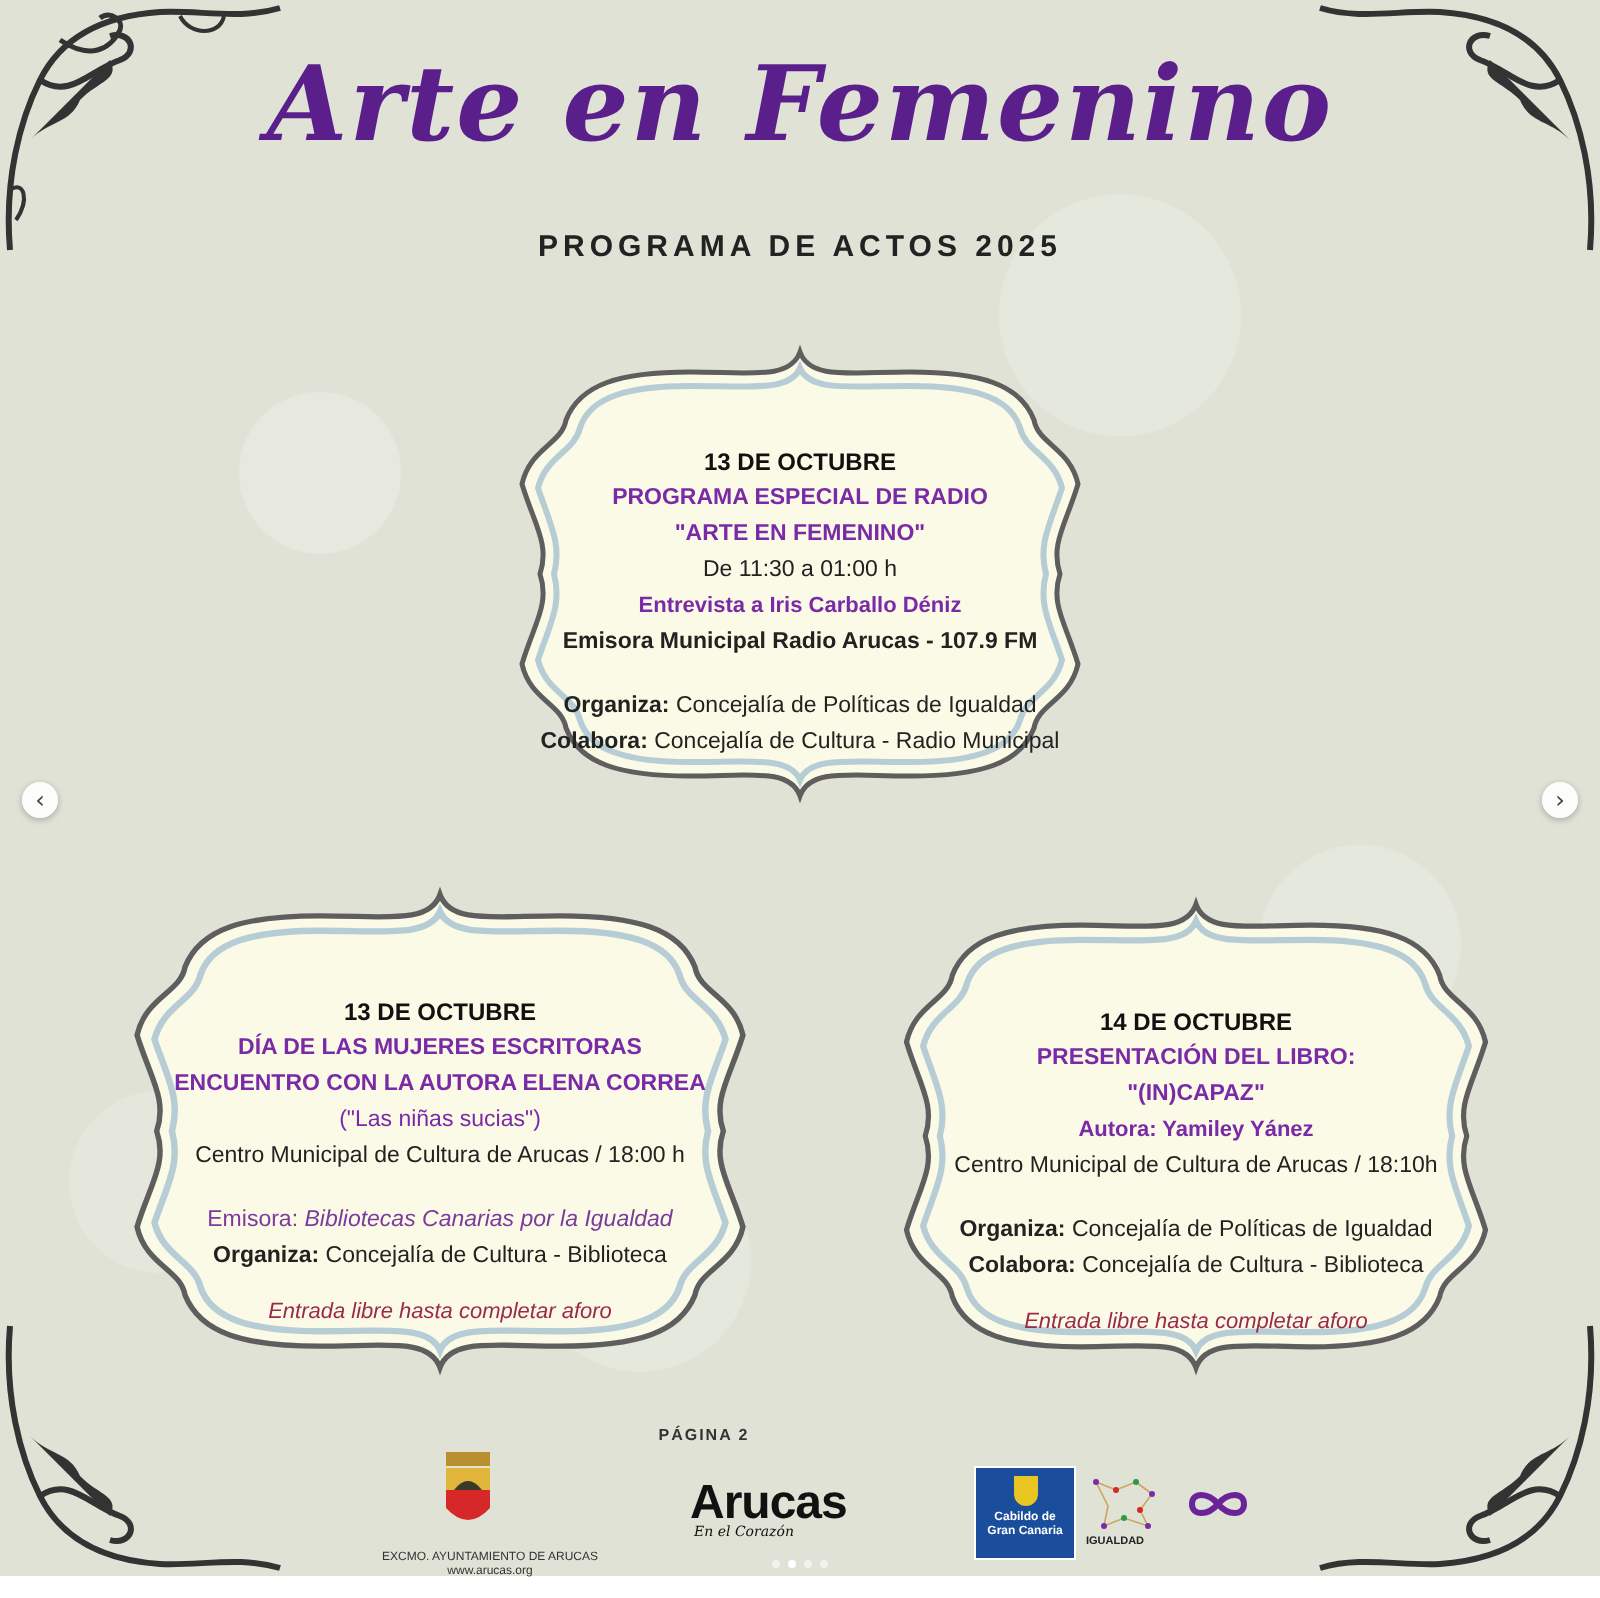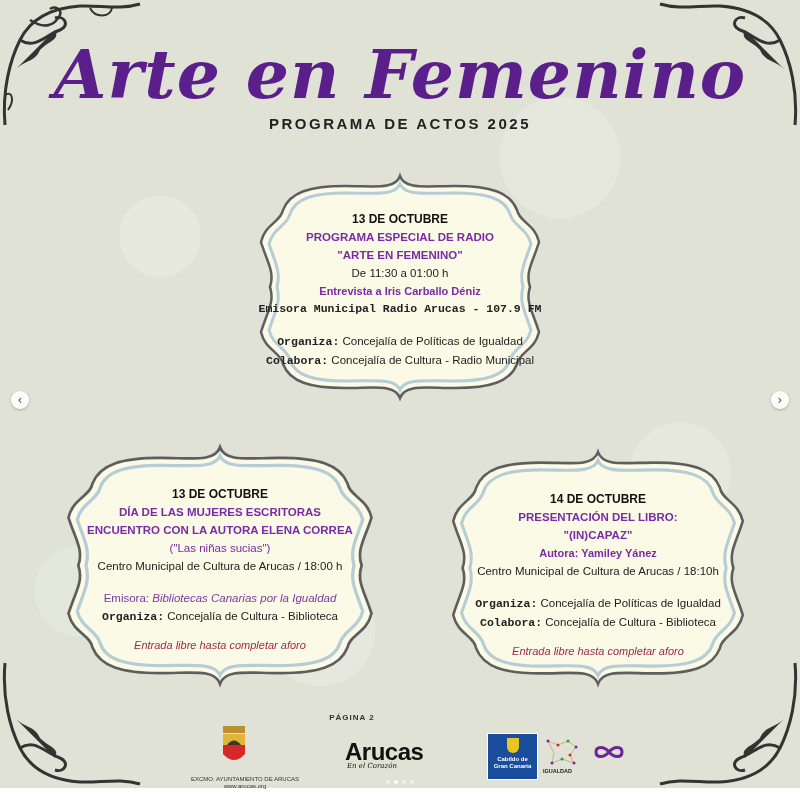--- a/index.html
+++ b/index.html
@@ -15,32 +15,32 @@
       radial-gradient(circle at 10% 75%, rgba(255,255,255,0.18) 0 45px, transparent 46px);
   }
   .corner { position:absolute; width:160px; height:130px; }
   .corner.tl { left:0; top:0; }
   .corner.tr { right:0; top:0; transform:scaleX(-1); }
   .corner.bl { left:0; bottom:0; transform:scaleY(-1); }
   .corner.br { right:0; bottom:0; transform:scale(-1,-1); }
 
   .title { position:absolute; left:0; width:800px; top:22px; text-align:center;
     font-family:"DejaVu Serif", serif; font-style:italic; font-weight:bold;
-    font-size:68px; color:#5b1f8c; letter-spacing:1px;margin-top:12px; }
+    font-size:52px; color:#5b1f8c; letter-spacing:1px; }
   .subtitle { position:absolute; left:0; width:800px; top:115px; text-align:center;
     font-family:"Liberation Sans", sans-serif; font-weight:bold; font-size:15px;
     letter-spacing:2.5px; color:#222; }
 
   .card { position:absolute; }
   .card svg.frame { position:absolute; left:0; top:0; width:100%; height:100%; }
   .card .content { position:absolute; left:0; right:0; text-align:center;
     font-family:"Liberation Sans", sans-serif; font-size:11.5px; color:#222; line-height:18px; }
-  .date { font-weight:bold; font-size:12px; color:#111; }
+  .date { font-weight:bold; font-size:12px; color:#111;margin-top:12px; }
   .purple { color:#7a2aa6; font-weight:bold; }
-  .strong { font-weight:bold;font-family:Liberation Mono, monospace; }
+  .strong { font-weight:bold; }
   .proj { color:#7a3a9e; }
   .proj i { font-style:italic; }
   .entry { color:#9b2a4a; font-style:italic; font-size:11px; }
   .gap { height:14px; }
 
   .nav-btn { position:absolute; width:18px; height:18px; border-radius:50%;
     background:rgba(255,255,255,0.9); box-shadow:0 1px 3px rgba(0,0,0,0.25);
     display:flex; align-items:center; justify-content:center; font-size:12px; color:#444;
     font-family:"DejaVu Sans", sans-serif; cursor:pointer; }
 

